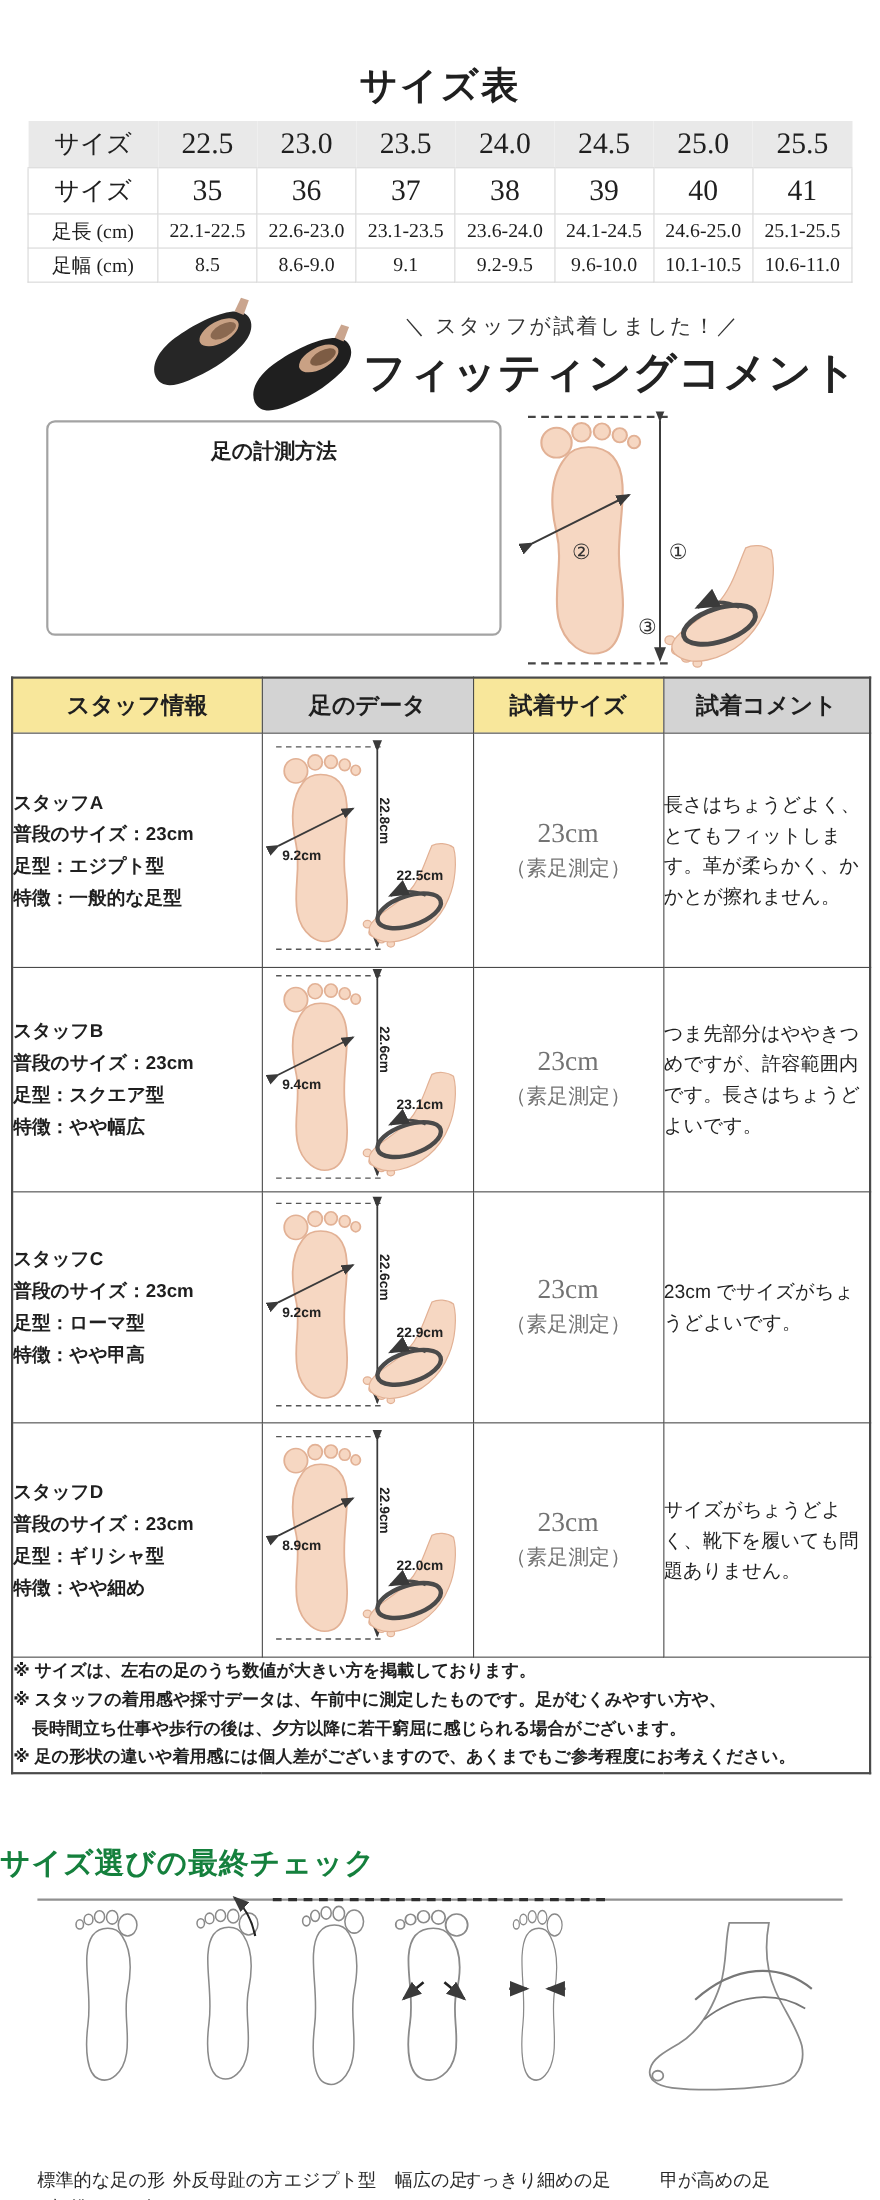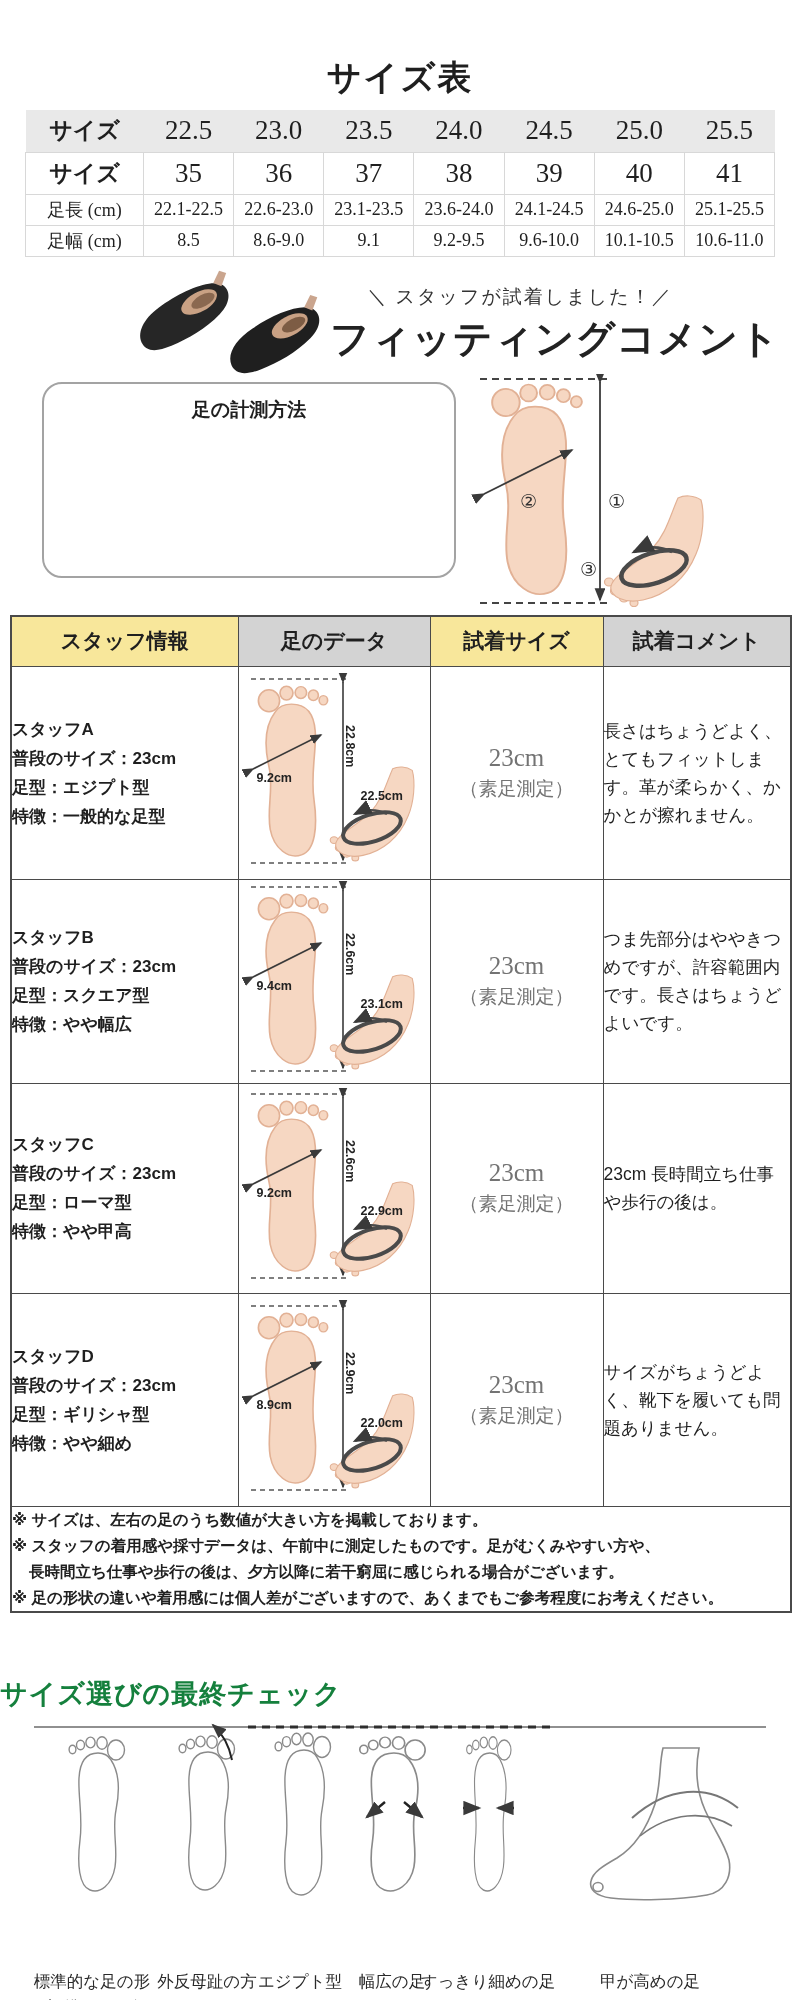--- a/index.html
+++ b/index.html
@@ -9,32 +9,32 @@
   
   .sc-title{position:absolute;top:55px;left:0;width:800px;text-align:center;margin:0;
             font-family:"Liberation Serif","DejaVu Serif",serif;font-size:34px;font-weight:700;letter-spacing:2px;}
   .size-table{position:absolute;top:110px;left:25px;width:750px;border-collapse:collapse;table-layout:fixed;
               font-family:"Liberation Serif","DejaVu Serif",serif;text-align:center;}
   .size-table col.lab{width:118px;}
   .size-table td,.size-table th{border:1px solid #d8d8d8;font-weight:400;padding:0;}
   .size-table tr.r1 td,.size-table tr.r1 th{background:#e9e9e9;border-left:none;border-right:none;border-top:none;}
   .size-table tr.r1,.size-table tr.r2{height:42px;font-size:27px;}
   .size-table tr.r3,.size-table tr.r4{height:31px;font-size:18px;}
-  .size-table th{font-size:23px;font-weight:700;}
+  .size-table th{font-size:23px;font-weight:400;}
   .size-table tr.r3 th,.size-table tr.r4 th{font-size:18px;font-weight:400;}
 
   
   .shoes{position:absolute;left:132px;top:268px;width:200px;height:108px;}
   .tagline{position:absolute;left:320px;top:284px;width:400px;text-align:center;
            font-size:19px;font-weight:500;color:#333;letter-spacing:2px;}
   .fit-heading{position:absolute;left:310px;top:312px;width:490px;text-align:center;
                font-size:39px;font-weight:700;color:#222;letter-spacing:1px;}
 
   
-  .mbox{position:absolute;left:42px;top:382px;width:414px;height:196px;border:2px solid #a3a3a3;border-radius:20px;box-sizing:border-box;}
+  .mbox{position:absolute;left:42px;top:382px;width:414px;height:196px;border:2px solid #a3a3a3;border-radius:8px;box-sizing:border-box;}
   .mbox-title{text-align:center;font-size:19px;font-weight:700;margin-top:13px;}
   .mitems{margin:8px 0 0 24px;font-size:16px;font-weight:700;color:#222;}
   .mitem .lead{line-height:25px;}
   .mitem .cont{line-height:25px;padding-left:48px;}
 
   
   .mdiagram{position:absolute;left:468px;top:374px;width:264px;height:240px;}
   .mdiagram text{font-size:19px;fill:#333;font-family:"Liberation Sans","DejaVu Sans",sans-serif;}
 
   
@@ -294,21 +294,21 @@
           </svg>
           <span class="lbl lw">9.2cm</span>
           <span class="lbl ll">22.6cm</span>
           <span class="lbl lg">22.9cm</span>
         </div>
       </td>
       <td class="c-size">
         <div class="try1">23cm</div>
         <div class="try2">（素足測定）</div>
       </td>
-      <td class="c-comment">23cm 長時間立ち仕事や歩行の後は。</td>
+      <td class="c-comment">23cm でサイズがちょうどよいです。</td>
     </tr>
 
     <tr class="srow srow-d">
       <td class="c-info">
         <div>スタッフD</div>
         <div>普段のサイズ：23cm</div>
         <div>足型：ギリシャ型</div>
         <div>特徴：やや細め</div>
       </td>
       <td>

